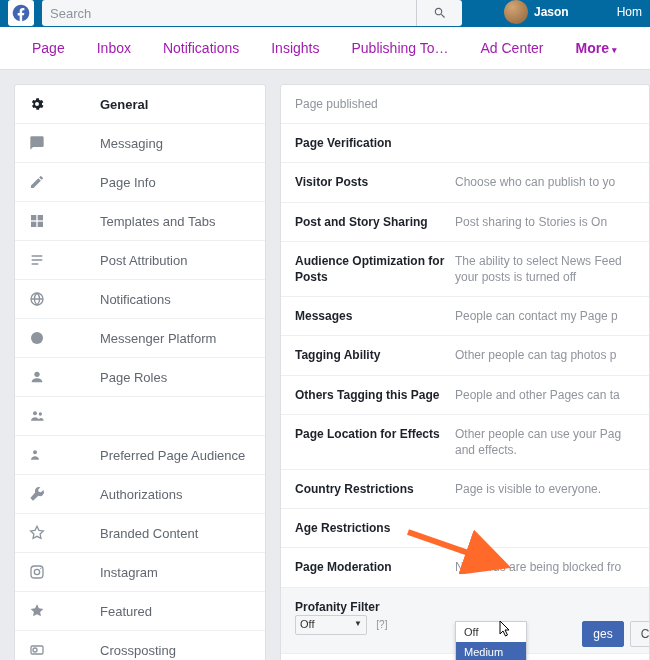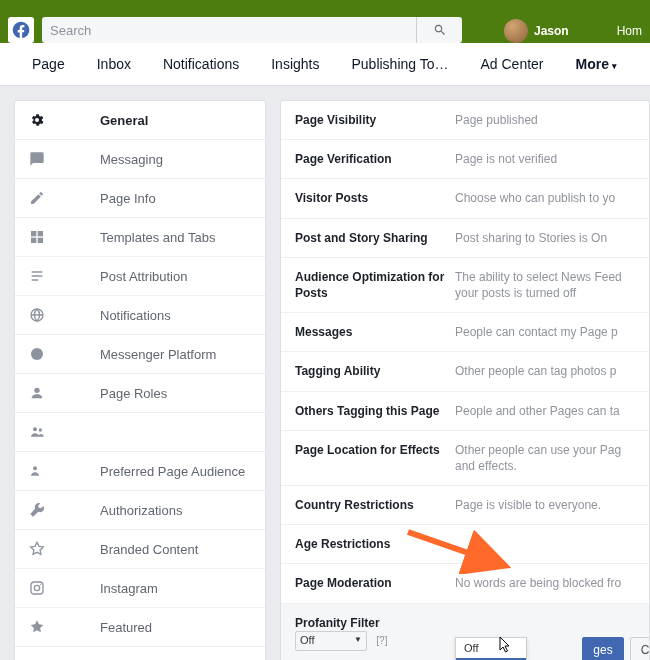--- a/index.html
+++ b/index.html
@@ -1,32 +1,32 @@
 <!DOCTYPE html>
 <html><head>
   <meta charset="utf-8">
   <style>
     * { margin: 0; padding: 0; box-sizing: border-box; }
     body { font-family: Helvetica, Arial, sans-serif; font-size: 13px; color: #1d2129; background: #e9ebee; width: 650px; height: 660px; overflow: hidden; position: relative; }
     
-    .topbar { background: #4d7c0f; height: 43px; display: flex; align-items: flex-end; padding: 0 8px; }
+    .topbar { background: #0369a1; height: 27px; display: flex; align-items: flex-start; padding: 0 8px; }
     .fb-logo { width: 26px; height: 26px; background: #fff; border-radius: 3px; display: flex; align-items: center; justify-content: center; margin-right: 8px; }
     .fb-logo svg { width: 20px; height: 20px; }
     .search-wrap { flex: 1; display: flex; max-width: 420px; }
     .search-input { flex: 1; height: 26px; border: none; border-radius: 3px 0 0 3px; padding: 0 8px; font-size: 13px; background: #f5f6f7; color: #333; }
     .search-input::placeholder { color: #8d949e; }
     .search-btn { width: 46px; height: 26px; background: #f5f6f7; border: none; border-left: 1px solid #ccd0d5; border-radius: 0 3px 3px 0; display: flex; align-items: center; justify-content: center; cursor: pointer; }
     .search-btn svg { width: 14px; height: 14px; fill: #606770; }
     .user-area { display: flex; align-items: center; margin-left: auto; color: #fff; }
     .avatar { width: 24px; height: 24px; border-radius: 50%; background: radial-gradient(circle at 35% 30%, #d4a574, #8b6239); margin-right: 6px; }
     .user-name { font-weight: 600; font-size: 12px; }
     .nav-home { color: #fff; font-size: 12px; padding-left: 48px; }
     
     .secondary-bar { background: #fff; border-bottom: 1px solid #dddfe2; height: 43px; display: flex; align-items: center; padding: 0 16px; }
-    .nav-item { padding: 0 16px; color: #0f172a; font-size: 14px; cursor: pointer; }
+    .nav-item { padding: 0 16px; color: #a21caf; font-size: 14px; cursor: pointer; }
     .nav-item.more { position: relative; font-weight: bold; }
     .dropdown-caret { font-size: 9px; margin-left: 3px; }
     
     .content { display: flex; padding: 14px 0 0 14px; gap: 14px; }
     .sidebar { width: 252px; background: #fff; border: 1px solid #dddfe2; border-radius: 3px; }
     .sidebar-item { display: flex; align-items: center; padding: 11px 14px; border-bottom: 1px solid #eceef0; cursor: pointer; color: #616770; font-size: 13px; gap: 45px; }
     .sidebar-item:last-child { border-bottom: none; }
     .sidebar-item.active { font-weight: 700; color: #1d2129; }
     .sidebar-icon { width: 16px; height: 16px; margin-right: 10px; display: flex; align-items: center; justify-content: center; fill: #8d949e; color: #8d949e; }
     .sidebar-item.active .sidebar-icon { fill: #1d2129; color: #1d2129; }
@@ -217,26 +217,24 @@
             <rect x="3" y="6" width="18" height="12" rx="2" fill="none" stroke="currentColor" stroke-width="2"></rect>
             <circle cx="9" cy="12" r="3" fill="none" stroke="currentColor" stroke-width="2"></circle>
           </svg>
         </span>
         <span>Crossposting</span>
       </div>
     </div>
   <div class="settings-panel">
     <div id="settings-rows">
         <div class="settings-row">
-          <div class="settings-label">Page Visibility</div>
           <div class="settings-value">Page published</div>
         </div>
         <div class="settings-row">
           <div class="settings-label">Page Verification</div>
-          <div class="settings-value">Page is not verified</div>
         </div>
         <div class="settings-row">
           <div class="settings-label">Visitor Posts</div>
           <div class="settings-value">Choose who can publish to yo</div>
         </div>
         <div class="settings-row">
           <div class="settings-label">Post and Story Sharing</div>
           <div class="settings-value">Post sharing to Stories is On</div>
         </div>
         <div class="settings-row">

